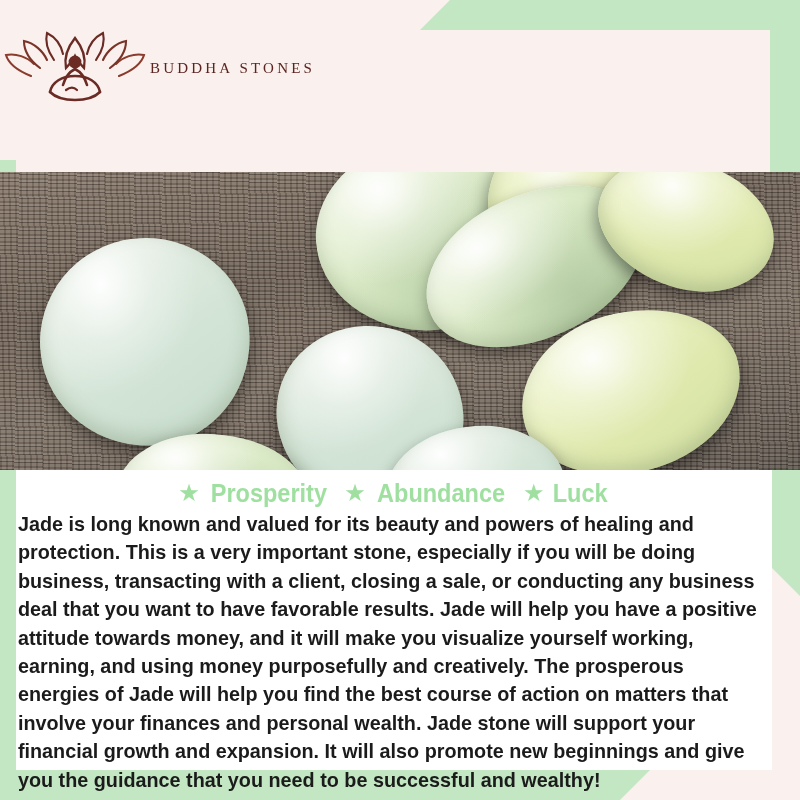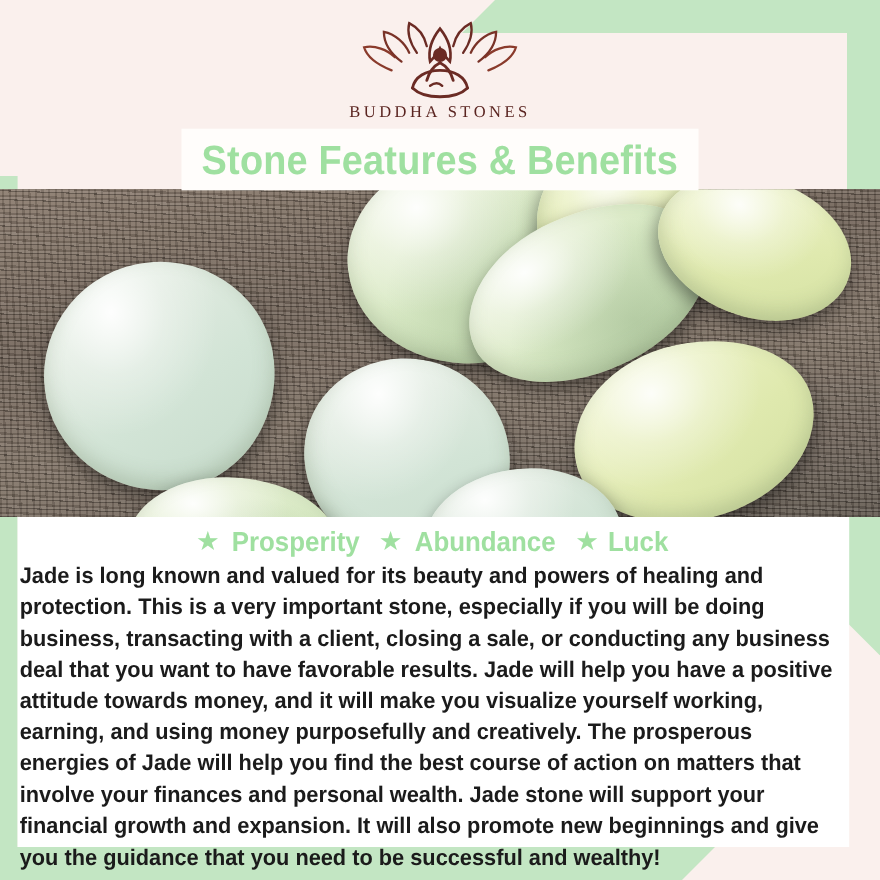--- a/index.html
+++ b/index.html
@@ -25,21 +25,21 @@
     top:160px;left:0;width:16px;height:620px;
   }
   #deco-bottom-left{
     left:0;top:770px;width:650px;height:30px;
     clip-path:polygon(0 0,650px 0,620px 30px,0 30px);
   }
 
   
   #logo-block{
     position:absolute;top:18px;left:0;width:800px;height:96px;
-    display:flex;flex-direction:column;align-items:center;justify-content:flex-start;
+    display:flex;flex-direction:row;align-items:center;justify-content:flex-start;
   }
   #logo-mark{display:block;}
   #logo-wordmark{
     margin-top:4px;
     font-family:"Liberation Serif", serif;
     font-size:15px;letter-spacing:3.2px;color:#5a2420;font-weight:400;
     text-align:center;
   }
 
   
@@ -161,23 +161,20 @@
 
         <path d="M50 62 C52 52 62 46 75 46 C88 46 98 52 100 62"></path>
         <path d="M50 62 C56 68 66 70 75 70 C84 70 94 68 100 62"></path>
 
         <path d="M66 60 C70 57 74 57 77 60" stroke-width="2.2"></path>
       </g>
     </svg>
     <div id="logo-wordmark">BUDDHA STONES</div>
   </div>
 
-  <div id="title-band">
-    <div id="title-text">Stone Features &amp; Benefits</div>
-  </div>
 
   <div id="photo">
     <div id="wood"></div>
 
     <div class="stone" style="left:316px;top:-32px;width:232px;height:190px;border-radius:46% 54% 50% 50%/48% 44% 56% 52%;transform:rotate(-8deg);"></div>
     <div class="stone yellowish" style="left:488px;top:-44px;width:150px;height:150px;border-radius:52% 48% 46% 54%/50% 52% 48% 50%;transform:rotate(14deg);"></div>
     <div class="stone cool" style="left:40px;top:66px;width:210px;height:208px;border-radius:50% 50% 48% 52%/50% 48% 52% 50%;transform:rotate(-6deg);"></div>
     <div class="stone" style="left:420px;top:22px;width:230px;height:144px;border-radius:48% 52% 50% 50%/52% 48% 52% 48%;transform:rotate(-24deg);"></div>
     <div class="stone yellowish" style="left:520px;top:140px;width:222px;height:160px;border-radius:50% 50% 52% 48%/54% 46% 54% 46%;transform:rotate(-12deg);"></div>
     <div class="stone cool" style="left:276px;top:154px;width:188px;height:180px;border-radius:50% 50% 48% 52%/48% 52% 48% 52%;transform:rotate(8deg);"></div>

